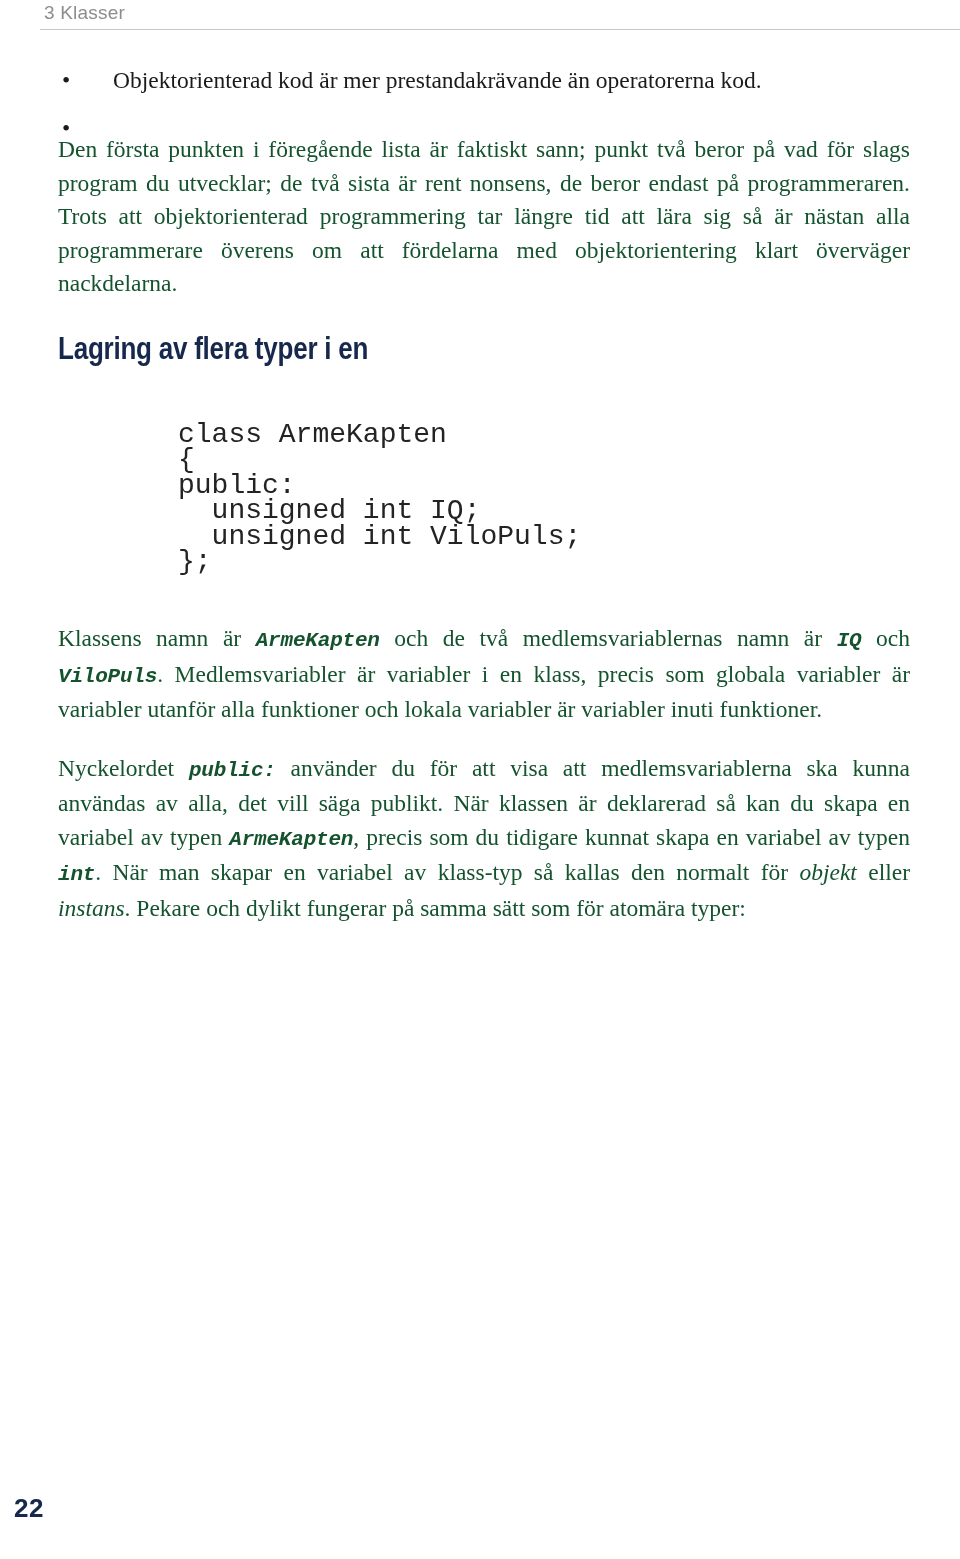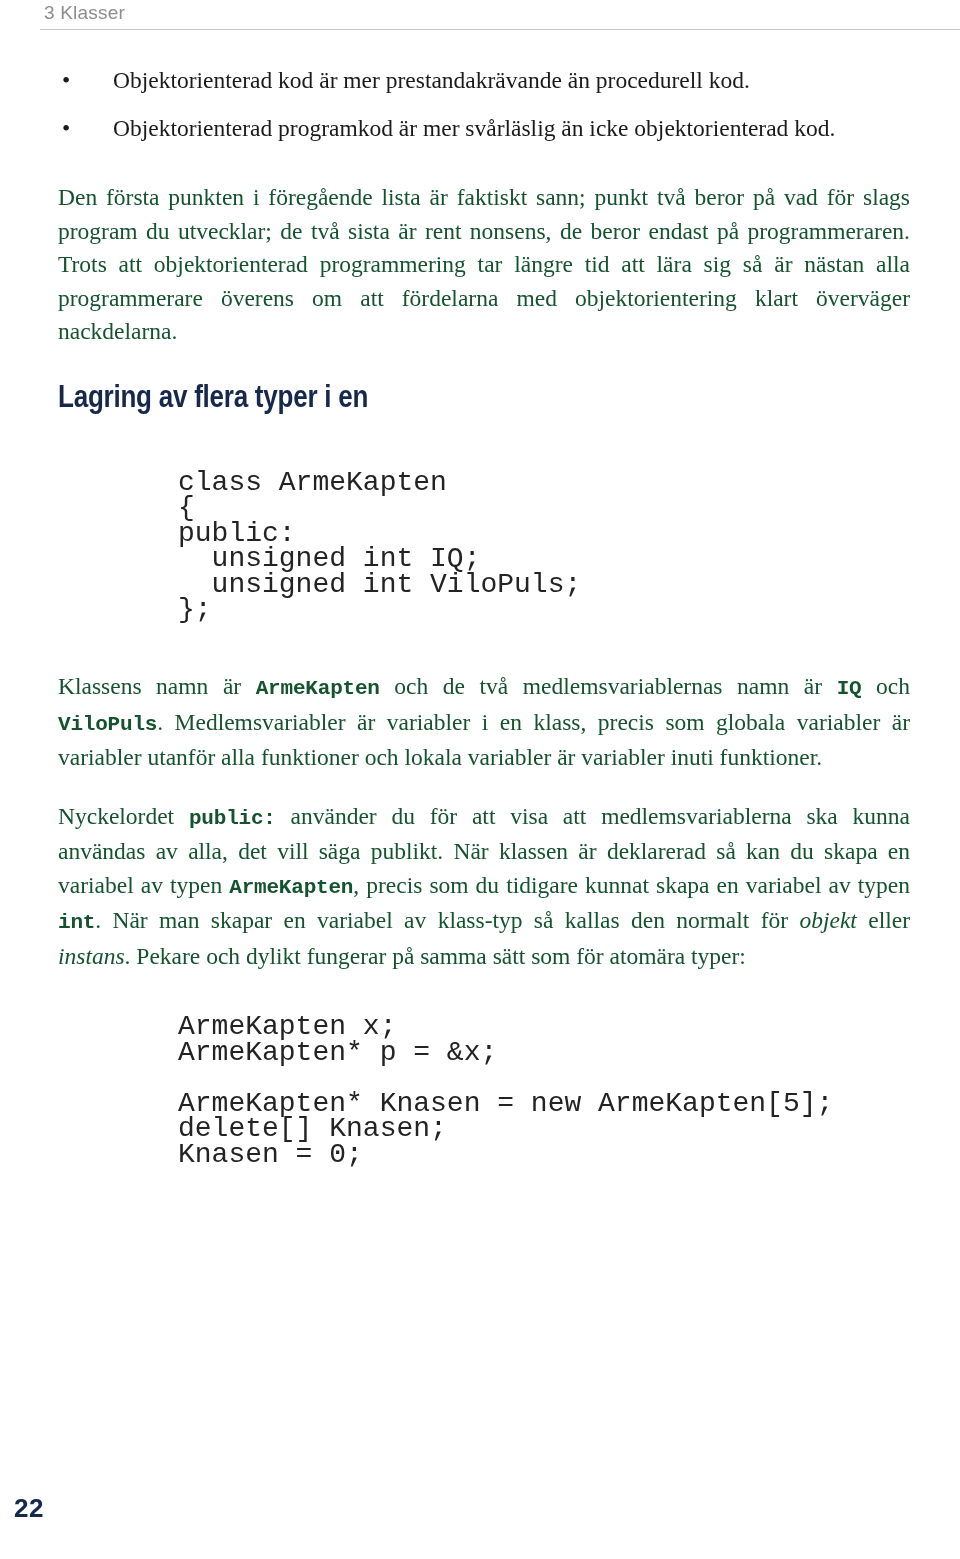--- a/index.html
+++ b/index.html
@@ -112,20 +112,21 @@
     color: #232323;
     white-space: pre;
   }
 
   
   code.inline {
     font-family: "Liberation Mono", "DejaVu Sans Mono", monospace;
     font-weight: 700;
     font-size: 21px;
     letter-spacing: -0.2px;
+    font-style: italic;
   }
   em.term {
   }
 
   
   .folio {
     position: absolute;
     left: 14px;
     bottom: 35px;
     font-family: "Liberation Sans", "DejaVu Sans", sans-serif;
@@ -141,25 +142,24 @@
 <div class="running-head">
   <div class="running-head-text">3 Klasser</div>
   <div class="head-rule"></div>
 </div>
 
 <div class="content">
 
   <ul class="bullet-list">
     <li class="bullet-item">
       <span class="dot">•</span>
-      <span>Objektorienterad kod är mer prestandakrävande än procedurell kod.</span>
+      <span>Objektorienterad kod är mer prestandakrävande än operatorerna kod.</span>
     </li>
     <li class="bullet-item">
       <span class="dot">•</span>
-      <span>Objektorienterad programkod är mer svårläslig än icke objektorienterad kod.</span>
     </li>
   </ul>
 
   <div class="gap-md"></div>
 
   <p class="body">Den första punkten i föregående lista är faktiskt sann; punkt två beror på vad för slags program du utvecklar; de två sista är rent nonsens, de beror endast på programmeraren. Trots att objektorienterad programmering tar längre tid att lära sig så är nästan alla programmerare överens om att fördelarna med objektorientering klart överväger nackdelarna.</p>
 
   <div class="gap-lg"></div>
 
   <h2 class="section-heading">Lagring av flera typer i en</h2>
@@ -179,25 +179,19 @@
   <div class="gap-lg"></div>
 
   <p class="body"><span>Klassens namn är </span><code class="inline">ArmeKapten</code><span> och de två medlemsvariablernas namn är </span><code class="inline">IQ</code><span> och </span><code class="inline">ViloPuls</code><span>. Medlemsvariabler är variabler i en klass, precis som globala variabler är variabler utanför alla funktioner och lokala variabler är variabler inuti funktioner.</span></p>
 
   <div class="gap-md"></div>
 
   <p class="body"><span>Nyckelordet </span><code class="inline">public:</code><span> använder du för att visa att medlemsvariablerna ska kunna användas av alla, det vill säga publikt. När klassen är deklarerad så kan du skapa en variabel av typen </span><code class="inline">ArmeKapten</code><span>, precis som du tidigare kunnat skapa en variabel av typen </span><code class="inline">int</code><span>. När man skapar en variabel av klass-typ så kallas den normalt för </span><em class="term">objekt</em><span> eller </span><em class="term">instans</em><span>. Pekare och dylikt fungerar på samma sätt som för atomära typer:</span></p>
 
   <div class="gap-md"></div>
 
-  <pre class="code-block">ArmeKapten x;
-ArmeKapten* p = &amp;x;
-
-ArmeKapten* Knasen = new ArmeKapten[5];
-delete[] Knasen;
-Knasen = 0;</pre>
 
   <div class="gap-lg"></div>
 
 
 </div>
 
 <div class="folio">22</div>
 
 </body></html>

